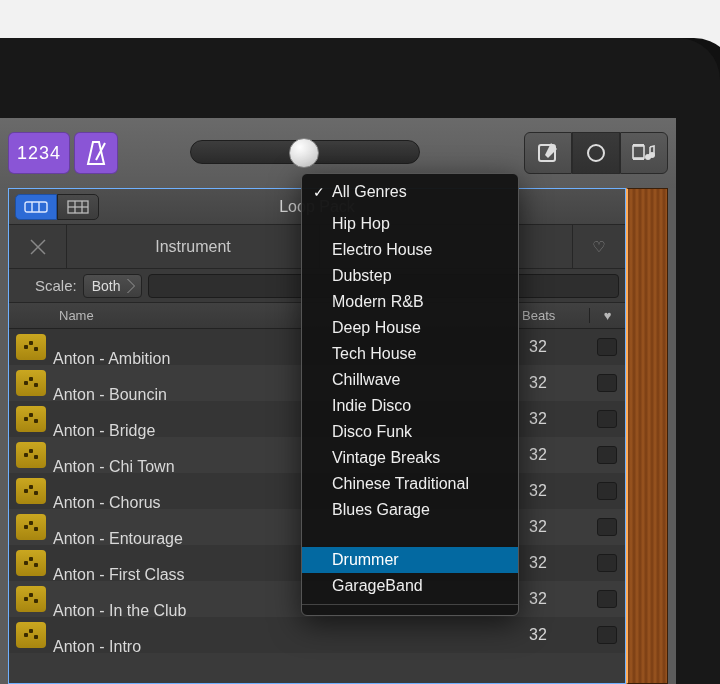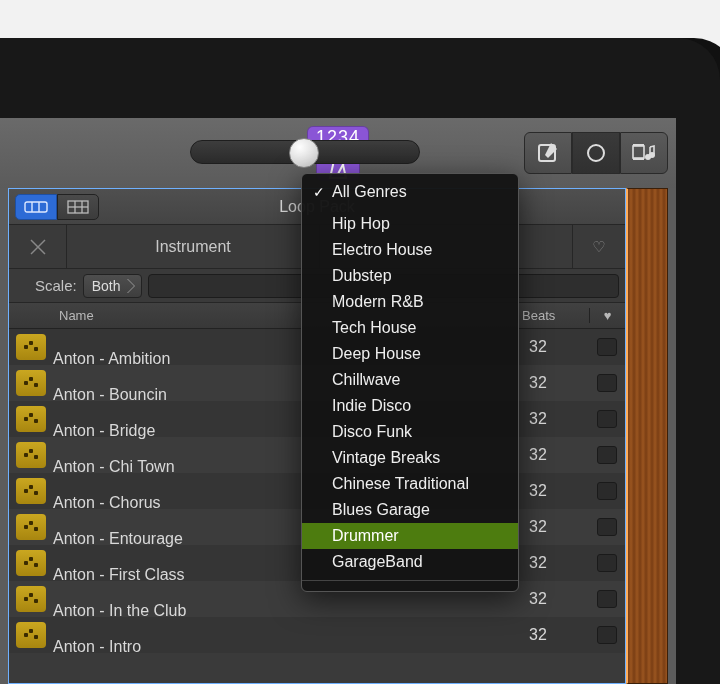--- a/index.html
+++ b/index.html
@@ -32,21 +32,20 @@
   }
   
   .top-toolbar {
     height: 70px;
     background: linear-gradient(#6a6a6a,#5b5b5b);
     display: flex;
     align-items: center;
     padding: 8px 8px;
     gap: 4px;
     position: relative;
-    flex-direction: column;
   }
   .counter-btn {
     background: #8a55d6;
     color: #fff;
     height: 42px;
     display: flex; align-items: center; justify-content: center;
     border-radius: 6px;
     border: 1px solid rgba(0,0,0,.25);
     font-size: 18px; font-weight: 500;
     padding: 0 8px;
@@ -222,21 +221,21 @@
     color:#eee;font-size:16px;
     z-index:50;
   }
   .menu-item{
     height:26px;display:flex;align-items:center;
     padding:0 14px 0 30px;position:relative;
   }
   .menu-item.checked::before{
     content:'✓';position:absolute;left:11px;font-size:14px;color:#fff;
   }
-  .menu-item.selected{background:#4d7c0f;color:#fff;}
+  .menu-item.selected{background:#0369a1;color:#fff;margin-top:24px;}
   .menu-sep{height:1px;background:#444;margin:5px 0;}
   .heart-icon{font-size:15px;}
   svg{display:block;}
 </style>
 </head>
 <body>
 
 <div class="bezel-edge"></div>
 <div class="bezel">
   <div class="screen">
@@ -394,22 +393,22 @@
   </div>
 </div>
 
 <div class="menu" id="genre-menu">
     <div class="menu-item checked">All Genres</div>
     <div style="height: 6px;"></div>
     <div class="menu-item">Hip Hop</div>
     <div class="menu-item">Electro House</div>
     <div class="menu-item">Dubstep</div>
     <div class="menu-item">Modern R&amp;B</div>
+    <div class="menu-item">Deep House</div>
     <div class="menu-item">Tech House</div>
-    <div class="menu-item">Deep House</div>
     <div class="menu-item">Chillwave</div>
     <div class="menu-item">Indie Disco</div>
     <div class="menu-item">Disco Funk</div>
     <div class="menu-item">Vintage Breaks</div>
     <div class="menu-item">Chinese Traditional</div>
     <div class="menu-item">Blues Garage</div>
     <div class="menu-item selected">Drummer</div>
     <div class="menu-item">GarageBand</div>
     <div class="menu-sep"></div>
   </div>

